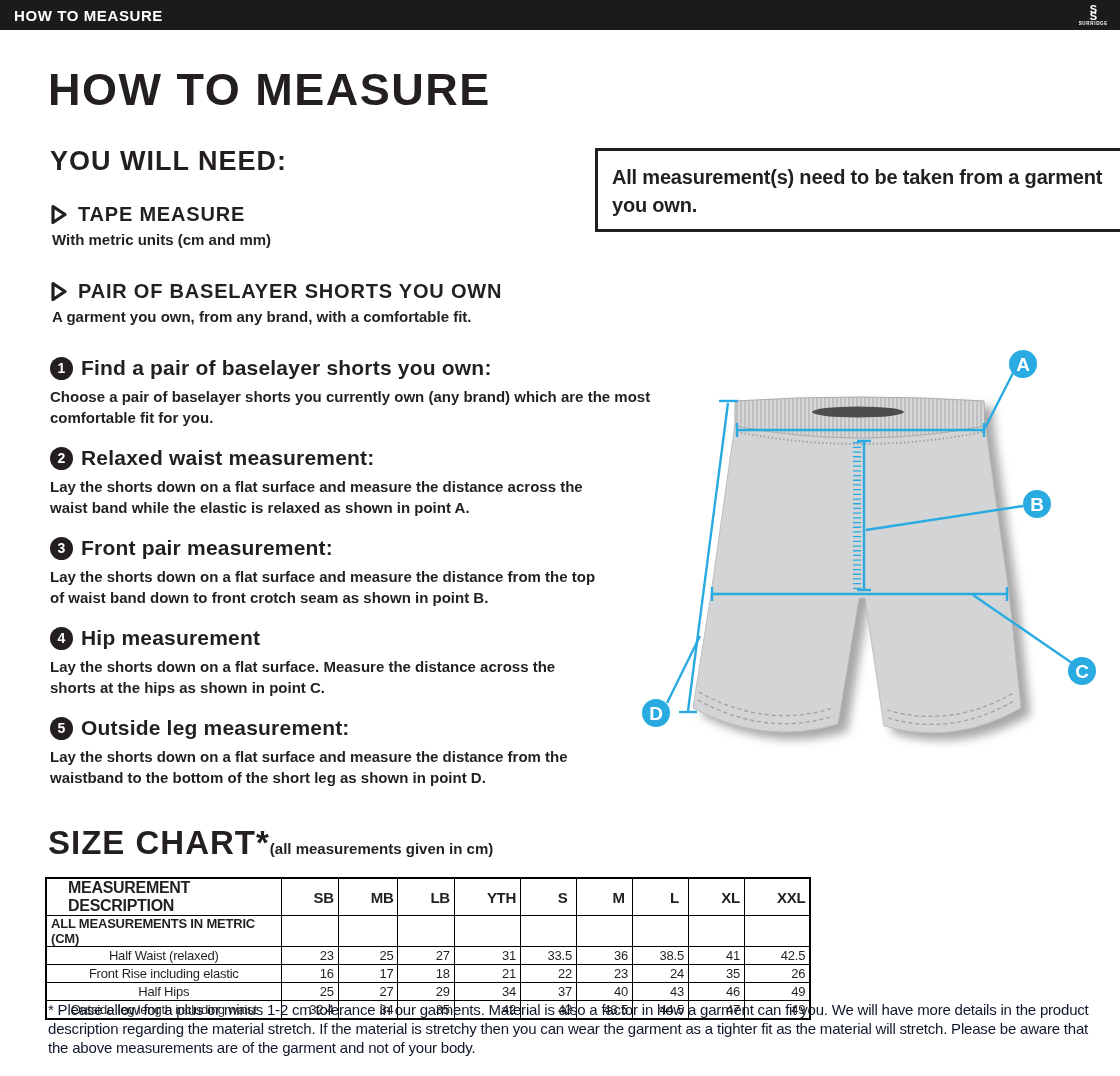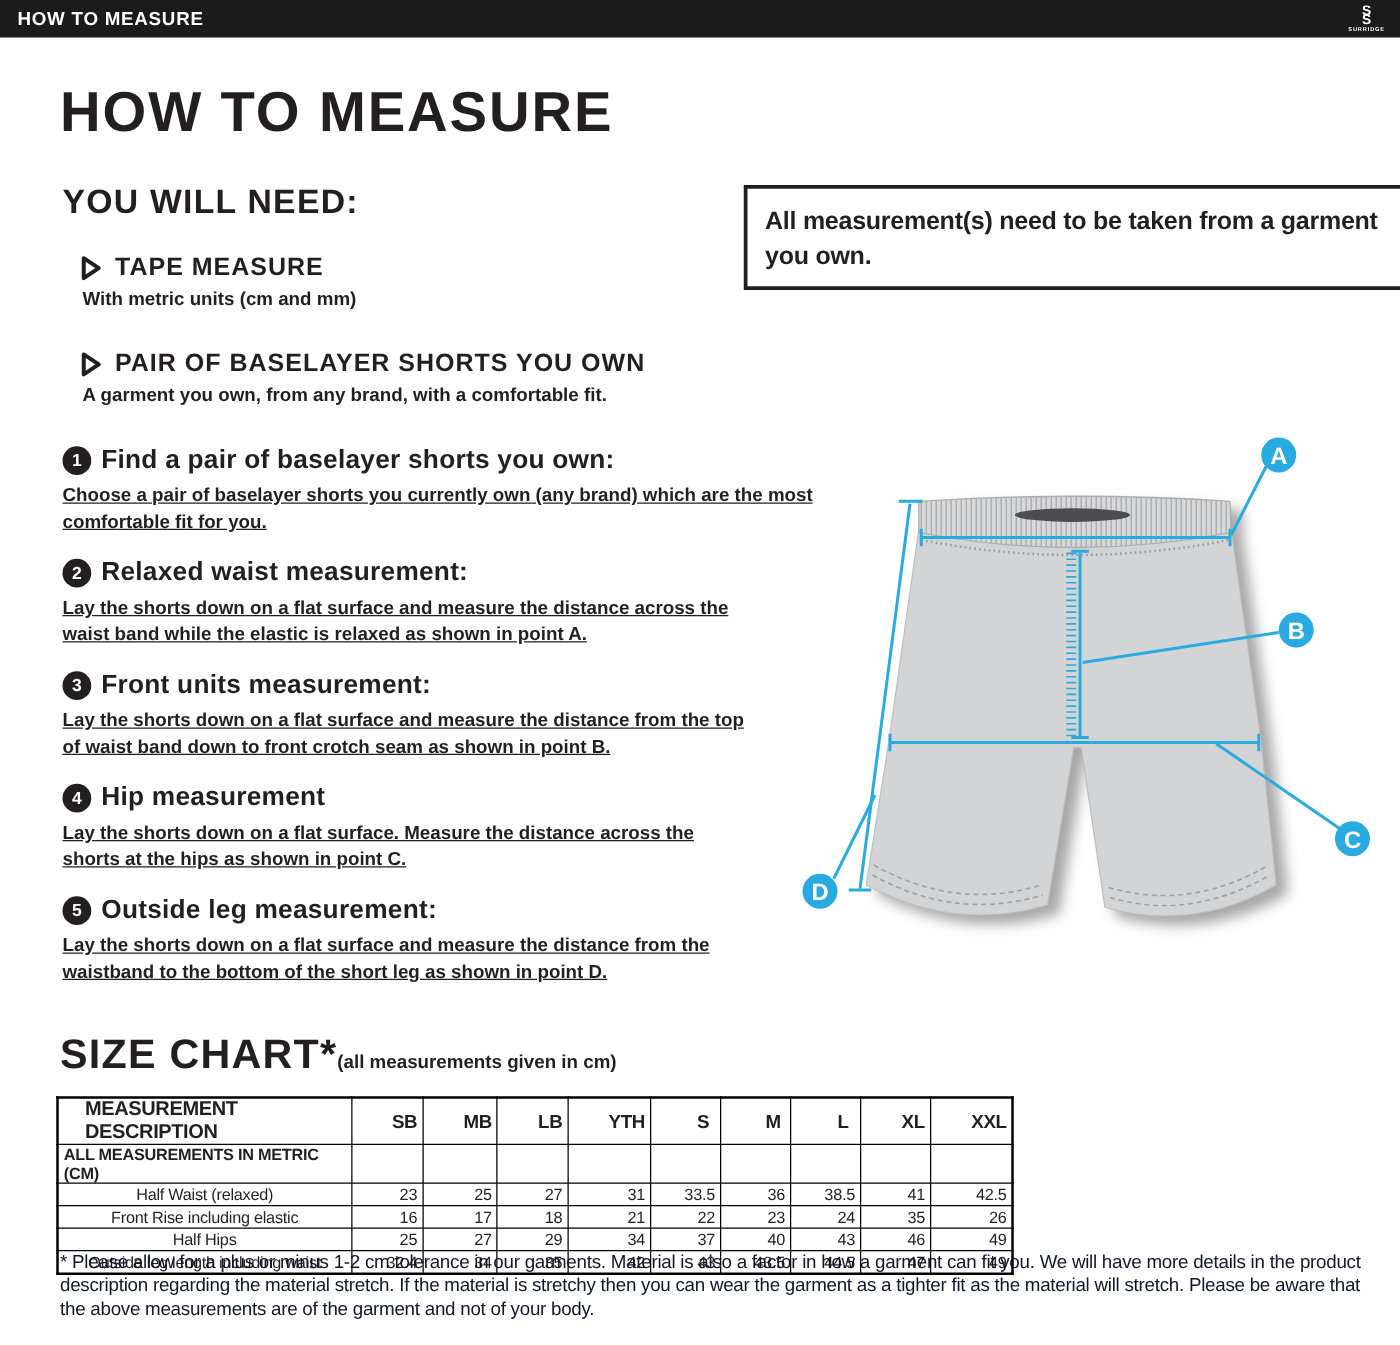--- a/index.html
+++ b/index.html
@@ -11,38 +11,38 @@
   .topbar-title { color:#fff; font-size:15px; font-weight:700; letter-spacing:.6px; }
   .brand { display:flex; flex-direction:column; align-items:center; color:#fff; line-height:1; margin-top:2px; }
   .brand-mark { display:flex; flex-direction:column; align-items:center; font-weight:700; font-size:11px; line-height:7px; letter-spacing:0; }
   .brand-name { font-size:4.5px; font-weight:700; letter-spacing:.7px; margin-top:2px; }
 
   
   .h1 { position:absolute; left:48px; top:64px; font-size:45px; font-weight:800; letter-spacing:1.5px; }
   .h2 { position:absolute; left:50px; top:146px; font-size:27px; font-weight:800; letter-spacing:1px;text-align:center; }
 
   
-  .need { position:absolute; left:50px;margin-left:14px; }
+  .need { position:absolute; left:50px; }
   .need-row { display:flex; align-items:center; gap:10px; }
   .need-title { font-size:20px; font-weight:800; letter-spacing:.8px; }
   .need-sub { font-size:15px; font-weight:700; margin-top:5px; margin-left:2px; }
   #need-0 { top:203px; }
   #need-1 { top:280px; }
 
   
   .notice { position:absolute; left:595px; top:148px; width:536px; height:84px; border:3px solid #231F20; padding:12px 14px; display:flex; }
   .notice p { font-size:20px; font-weight:700; line-height:1.42; letter-spacing:-.2px; }
 
   
   #steps { position:absolute; left:50px; top:356px; width:680px; }
   .step { height:90px; }
   .step-head { display:flex; align-items:center; gap:8px; }
   .badge { width:23px; height:23px; border-radius:50%; background:#231F20; color:#fff; font-size:14px; font-weight:700; display:flex; align-items:center; justify-content:center; flex:0 0 23px; }
   .step-heading { font-size:21px; font-weight:800; letter-spacing:.2px; }
-  .step-body { font-size:15px; font-weight:700; line-height:21px; margin-top:6px; max-width:552px;text-decoration:underline; }
+  .step-body { font-size:15px; font-weight:700; line-height:21px; margin-top:6px; max-width:552px; }
   .step:first-child .step-body { max-width:672px; }
 
   
   #diagram { position:absolute; left:630px; top:340px; width:490px; height:490px; }
   .shorts-g { filter:drop-shadow(9px 7px 5px rgba(95,95,95,.55)); }
 
   
   .sc-head { position:absolute; left:48px; top:824px; display:flex; align-items:baseline; }
   .sc-title { font-size:33px; font-weight:800; letter-spacing:1px; }
   .sc-sub { font-size:15px; font-weight:700; }
@@ -112,21 +112,21 @@
       <div class="step">
         <div class="step-head">
           <span class="badge">2</span>
           <span class="step-heading">Relaxed waist measurement:</span>
         </div>
         <p class="step-body">Lay the shorts down on a flat surface and measure the distance across the waist band while the elastic is relaxed as shown in point A.</p>
       </div>
       <div class="step">
         <div class="step-head">
           <span class="badge">3</span>
-          <span class="step-heading">Front units measurement:</span>
+          <span class="step-heading">Front pair measurement:</span>
         </div>
         <p class="step-body">Lay the shorts down on a flat surface and measure the distance from the top of waist band down to front crotch seam as shown in point B.</p>
       </div>
       <div class="step">
         <div class="step-head">
           <span class="badge">4</span>
           <span class="step-heading">Hip measurement</span>
         </div>
         <p class="step-body">Lay the shorts down on a flat surface. Measure the distance across the shorts at the hips as shown in point C.</p>
       </div>

